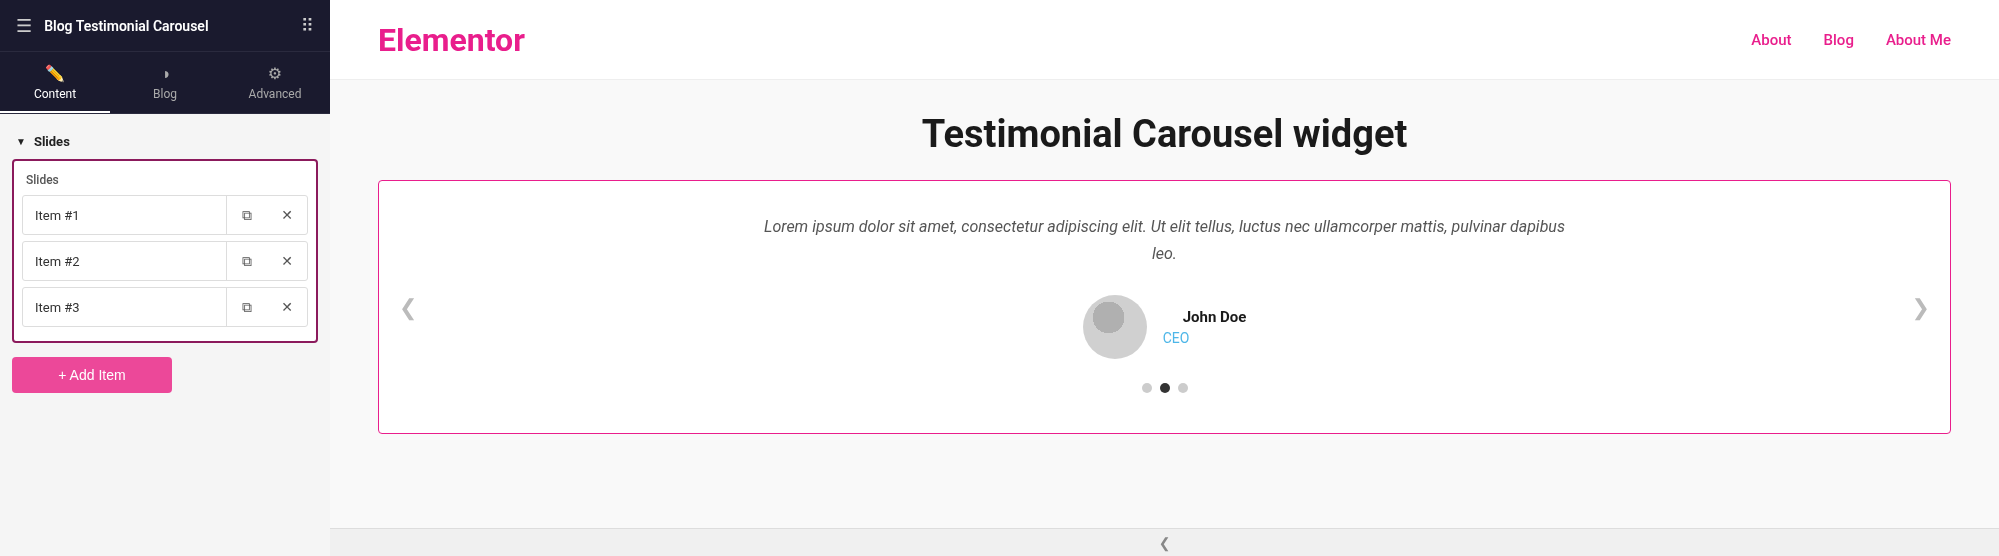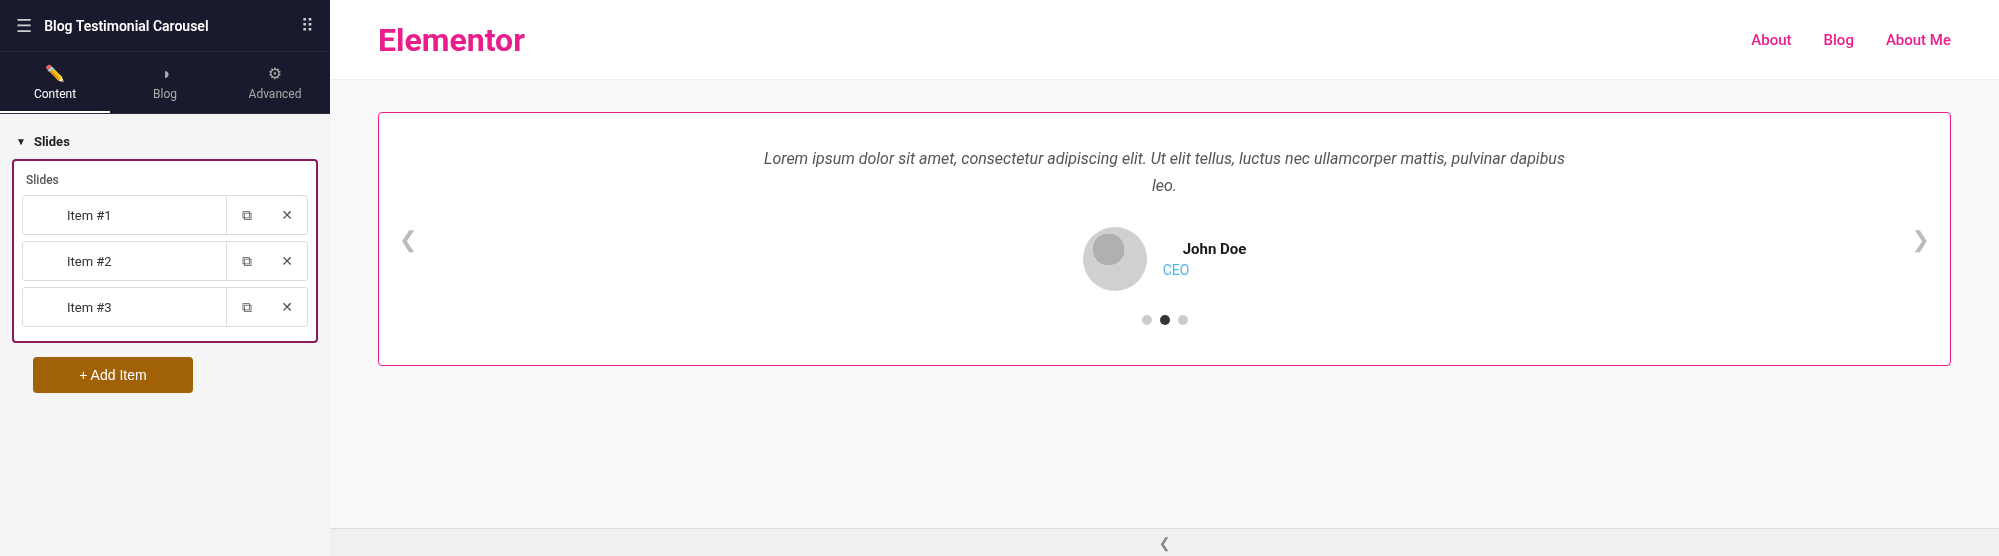--- a/index.html
+++ b/index.html
@@ -111,21 +111,20 @@
     }
 
     .slide-item {
       display: flex;
       align-items: center;
       border: 1px solid #ddd;
       border-radius: 3px;
       margin-bottom: 6px;
       background: #fff;
       height: 40px;
-      padding-left: 32px;
     }
 
     .slide-item-label {
       flex: 1;
       padding: 0 12px;
       font-size: 13px;
       color: #333;
     }
 
     .slide-divider {
@@ -150,30 +149,29 @@
     
     .add-item-area {
       padding: 14px 12px 10px;
     }
 
     .add-item-btn {
       display: flex;
       align-items: center;
       justify-content: center;
       gap: 6px;
-      background: #a16207;
+      background: #ec4899;
       color: #fff;
       border: none;
       border-radius: 4px;
       padding: 10px 24px;
       font-size: 14px;
       font-weight: 500;
       cursor: pointer;
       width: 160px;
-      margin-left: 21px;
     }
 
     
     .main-area {
       flex: 1;
       display: flex;
       flex-direction: column;
       background: #404040;
       position: relative;
     }
@@ -415,20 +413,21 @@
   <div class="site-navbar">
     <span class="site-logo">Elementor</span>
     <div class="site-nav-links">
       <span class="nav-link">About</span>
       <span class="nav-link">Blog</span>
       <span class="nav-link">About Me</span>
     </div>
   </div>
 
   <div class="widget-area">
+    <h1 class="widget-title">Testimonial Carousel widget</h1>
 
     <div class="carousel-wrapper">
 
       <span class="carousel-arrow left">❮</span>
       <span class="carousel-arrow right">❯</span>
 
       <p class="carousel-text">Lorem ipsum dolor sit amet, consectetur adipiscing elit. Ut elit tellus, luctus nec ullamcorper mattis, pulvinar dapibus leo.</p>
 
       <div class="carousel-author">
         <div class="author-avatar">

